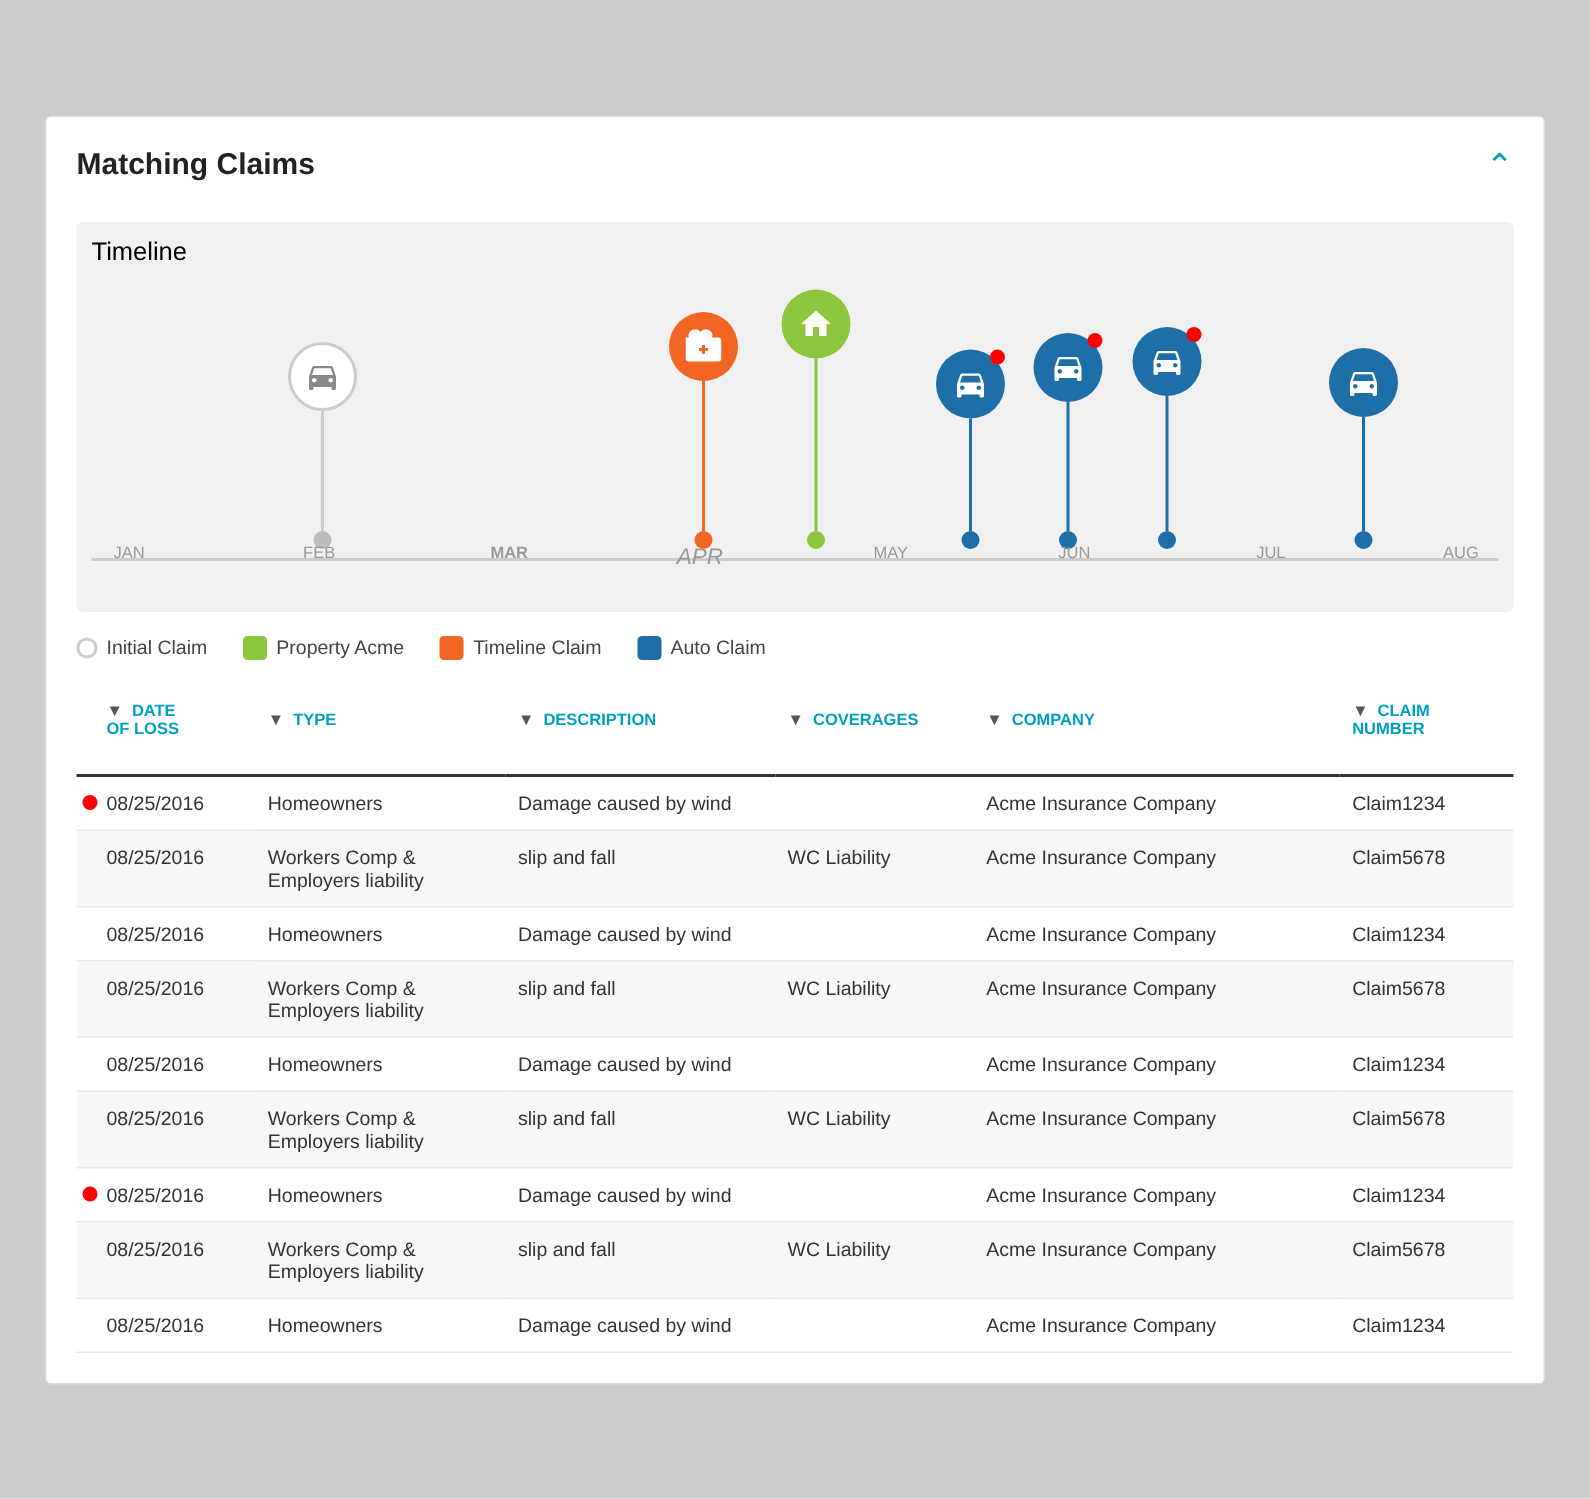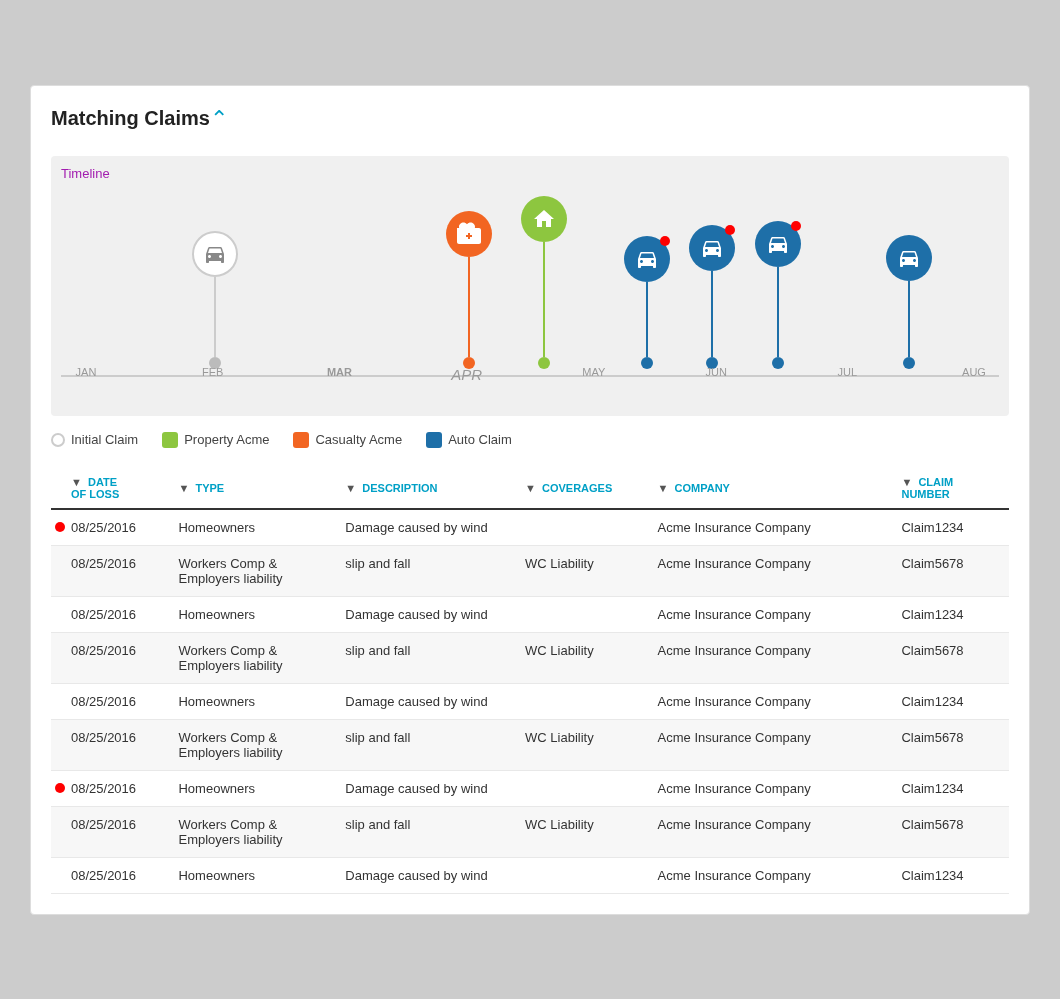--- a/index.html
+++ b/index.html
@@ -1,24 +1,24 @@
 <!DOCTYPE html>
 <html><head>
   <meta charset="utf-8">
   <style>
     * { box-sizing: border-box; margin: 0; padding: 0; }
     body { background: #ccc; font-family: Arial, sans-serif; display: flex; justify-content: center; align-items: center; min-height: 100vh; }
     .card { background: #fff; border: 1px solid #ddd; border-radius: 4px; width: 1000px; padding: 20px; }
-    .card-header { display: flex; justify-content: flex-start; align-items: center; margin-bottom: 24px; }
+    .card-header { display: flex; justify-content: space-between; align-items: center; margin-bottom: 24px; }
     .card-title { font-size: 20px; font-weight: bold; color: #222; }
     .chevron-up { color: #00a0c6; font-size: 22px; cursor: pointer; }
 
     
     .timeline-container { background: #f0f0f0; border-radius: 4px; padding: 10px 10px 0 10px; margin-bottom: 16px; position: relative; height: 260px; overflow: hidden; }
-    .timeline-label { font-size: 13px; color: #a21caf; margin-bottom: 6px; }
+    .timeline-label { font-size: 17px; color: #000000; margin-bottom: 6px; }
     .timeline-area { position: relative; width: 100%; height: 220px; }
     .timeline-axis { position: absolute; bottom: 30px; left: 0; right: 0; height: 2px; background: #ccc; }
     .timeline-icon { width: 46px; height: 46px; border-radius: 50%; display: flex; align-items: center; justify-content: center; position: relative; }
     .timeline-icon svg { width: 24px; height: 24px; fill: white; }
     .icon-initial { background: #fff; border: 2px solid #ccc; }
     .icon-initial svg { fill: #888; }
     .icon-orange { background: #f26522; }
     .icon-green { background: #8dc63f; }
     .icon-blue { background: #1e6fa8; }
     .red-dot { width: 10px; height: 10px; background: red; border-radius: 50%; position: absolute; top: 0; right: 0; }
@@ -27,21 +27,21 @@
     .legend { display: flex; gap: 24px; margin-bottom: 20px; align-items: center; }
     .legend-item { display: flex; align-items: center; gap: 6px; font-size: 13px; color: #444; }
     .legend-box { width: 16px; height: 16px; border-radius: 3px; }
     .legend-box-white { background: #fff; border: 2px solid #ccc; border-radius: 50%; width: 14px; height: 14px; }
     .legend-box-green { background: #8dc63f; }
     .legend-box-orange { background: #f26522; }
     .legend-box-blue { background: #1e6fa8; }
 
     
     table { width: 100%; border-collapse: collapse; font-size: 13px; }
-    thead tr th { color: #00a0c6; font-size: 11px; font-weight: bold; text-transform: uppercase; padding: 8px 8px 8px 8px; text-align: left; border-bottom: 2px solid #333; white-space: nowrap; }
+    thead tr th { color: #00a0c6; font-size: 11px; font-weight: bold; text-transform: uppercase; padding: 8px 8px 24px 8px; text-align: left; border-bottom: 2px solid #333; white-space: nowrap; }
     thead tr th .sort-arrow { color: #555; margin-right: 3px; }
     tbody tr { border-bottom: 1px solid #e8e8e8; }
     tbody tr:nth-child(even) { background: #f7f7f7; }
     tbody tr td { padding: 10px 8px; color: #333; vertical-align: top; }
     .td-date { width: 90px; position: relative; padding-left: 20px; }
     .red-bullet { width: 10px; height: 10px; background: red; border-radius: 50%; position: absolute; left: 4px; top: 12px; }
     .td-type { width: 130px; }
     .td-desc { width: 140px; }
     .td-cov { width: 100px; }
     .td-company { width: 190px; }
@@ -152,21 +152,21 @@
     <div class="legend-item">
       <div class="legend-box-white"></div>
       <span>Initial Claim</span>
     </div>
     <div class="legend-item">
       <div class="legend-box legend-box-green"></div>
       <span>Property Acme</span>
     </div>
     <div class="legend-item">
       <div class="legend-box legend-box-orange"></div>
-      <span>Casualty Acme</span>
+      <span>Timeline Claim</span>
     </div>
     <div class="legend-item">
       <div class="legend-box legend-box-blue"></div>
       <span>Auto Claim</span>
     </div>
   </div>
 
   <table>
     <thead>
       <tr>

